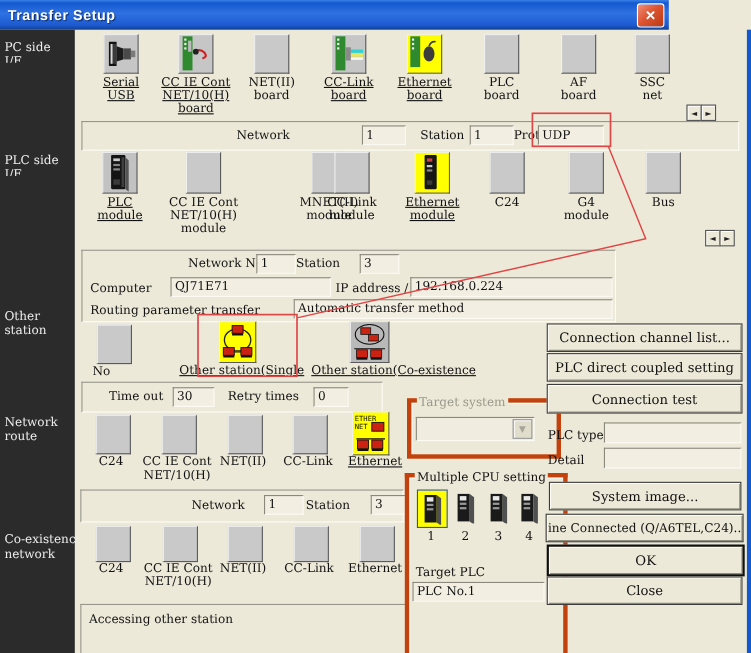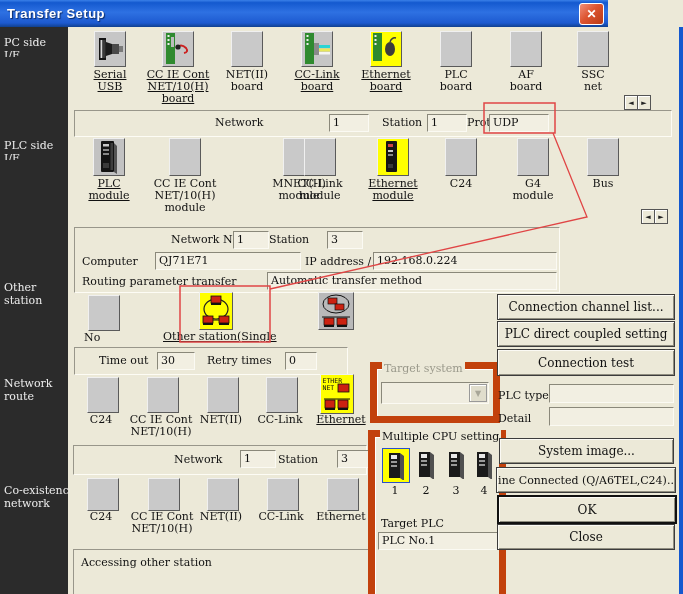--- a/index.html
+++ b/index.html
@@ -39,21 +39,21 @@
   
   .btn{position:absolute;background:#ece9d8;border:1px solid #3c3c3c;
        box-shadow:inset 1px 1px 0 #fbfaf4,inset -1px -1px 0 #908e80;
        font-family:"DejaVu Serif",serif;font-size:12px;display:flex;align-items:center;justify-content:center;
        white-space:nowrap;cursor:pointer;}
   .btn.def{border:2px solid #101010;}
   .sbtn{position:absolute;width:12px;height:13px;background:#ece9d8;border:1px solid #555;
        box-shadow:inset 1px 1px 0 #fff;font-size:7px;display:flex;align-items:center;justify-content:center;
        color:#222;cursor:pointer;}
   
-  .grp{position:absolute;border:7px solid #c2410c;box-shadow:inset 1px 1px 0 #fff;}
+  .grp{position:absolute;border:4px solid #c2410c;box-shadow:inset 1px 1px 0 #fff;padding-left:16px;}
   .legend{position:absolute;top:-7px;left:5px;background:#ece9d8;padding:0 2px;white-space:nowrap;}
   .dis{color:#9a998b;}
   
   .combo{position:absolute;border:1px solid;border-color:#8a887a #fbfaf3 #fbfaf3 #8a887a;background:#f0ede0;}
   .combo .drop{position:absolute;right:1px;top:1px;bottom:1px;width:16px;background:#e0ddcc;
        border:1px solid #999;box-shadow:inset 1px 1px 0 #fff;display:flex;align-items:center;justify-content:center;
        color:#a8a698;font-size:8px;}
   
   .cpu{position:absolute;width:26px;height:33px;display:flex;align-items:center;justify-content:center;}
   .cpu.sel{background:#ffff00;border:1px solid #2b50c8;}
@@ -357,20 +357,21 @@
           <rect x="9" y="5" width="9" height="6" fill="#cc2211" stroke="#111" stroke-width="0.7"></rect>
           <rect x="16" y="11" width="9" height="6" fill="#cc2211" stroke="#111" stroke-width="0.7"></rect>
           <path d="M3 24h28" stroke="#111" stroke-width="1"></path>
           <rect x="5" y="25" width="10" height="7" fill="#cc2211" stroke="#111" stroke-width="0.7"></rect>
           <rect x="5" y="32" width="10" height="2" fill="#111"></rect>
           <rect x="18" y="25" width="10" height="7" fill="#cc2211" stroke="#111" stroke-width="0.7"></rect>
           <rect x="18" y="32" width="10" height="2" fill="#111"></rect>
         </svg>
     </div>
   </div>
+  <div class="flab u" style="left:283px;top:330px;">Other station(Co-existence</div>
 
   <div class="panel" style="left:74px;top:347px;width:272px;height:26px;">
     <span class="flab" style="left:24px;top:6px;">Time out</span>
     <div class="fld" style="left:82px;top:4px;width:30px;">30</div>
     <span class="flab" style="left:132px;top:6px;">Retry times</span>
     <div class="fld" style="left:210px;top:4px;width:24px;">0</div>
   </div>
 
   <div class="abs" style="left:87px;top:377px;">
       <div class="ib"></div>

